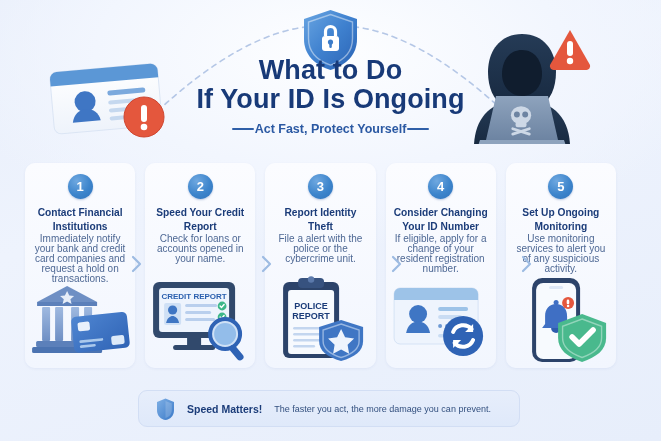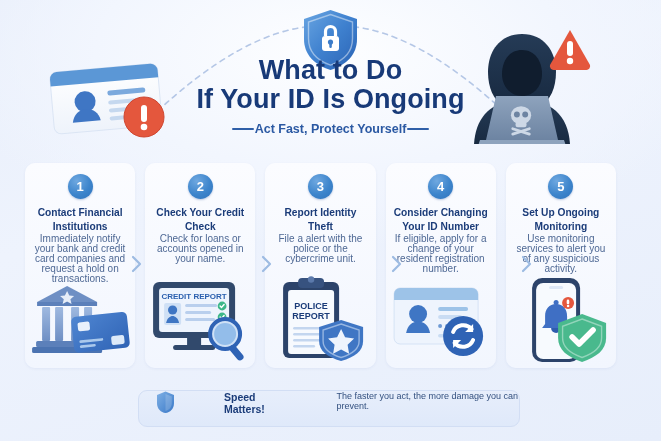--- a/index.html
+++ b/index.html
@@ -173,24 +173,23 @@
   .banner {
     position: absolute;
     left: 138px;
     top: 390px;
     width: 382px;
     height: 37px;
     background: linear-gradient(180deg, #e7eefb 0%, #dfe9fa 100%);
     border: 1px solid #d2def4;
     border-radius: 9px;
     display: flex;
-    align-items: flex-start;
+    align-items: center;
     padding-left: 17px;
     box-sizing: border-box;
-    gap: 37px;
   }
   .banner-shield {
     width: 19px;
     height: 22px;
     flex: none;
   }
   .banner-strong {
     margin-left: 12px;
     font-size: 10.5px;
     font-weight: bold;
@@ -338,21 +337,21 @@
           <rect x="54" y="44" width="12" height="9" rx="2" fill="#e8f0fb"></rect>
           <rect x="54" y="62" width="24" height="2.6" rx="1.3" fill="#a9c8ec"></rect>
           <rect x="54" y="67" width="16" height="2.6" rx="1.3" fill="#a9c8ec"></rect>
           <rect x="86" y="61" width="13" height="9" rx="2" fill="#dce9f9"></rect>
         </g>
       </svg>
     </div>
 
     <div class="card">
       <div class="badge">2</div>
-      <div class="card-title">Check Your Credit Check</div>
+      <div class="card-title">Speed Your Credit Report</div>
       <div class="card-desc">Check for loans or accounts opened in your name.</div>
       <svg class="card-art" viewBox="0 0 110 86">
         <rect x="8" y="6" width="82" height="56" rx="6" fill="#31496c"></rect>
         <rect x="14" y="12" width="70" height="44" rx="3" fill="#eef4fd"></rect>
         <rect x="42" y="62" width="14" height="8" fill="#31496c"></rect>
         <rect x="28" y="69" width="42" height="5" rx="2.5" fill="#31496c"></rect>
         <text x="49" y="23" font-family="Liberation Sans, sans-serif" font-size="8" font-weight="bold" fill="#2a5fae" text-anchor="middle">CREDIT REPORT</text>
         <rect x="19" y="27" width="17" height="22" rx="2" fill="#cfe0f5"></rect>
         <circle cx="27.5" cy="34" r="4.6" fill="#3f76c4"></circle>
         <path d="M21 47c1-5 4-7 6.5-7s5.5 2 6.5 7z" fill="#3f76c4"></path>

